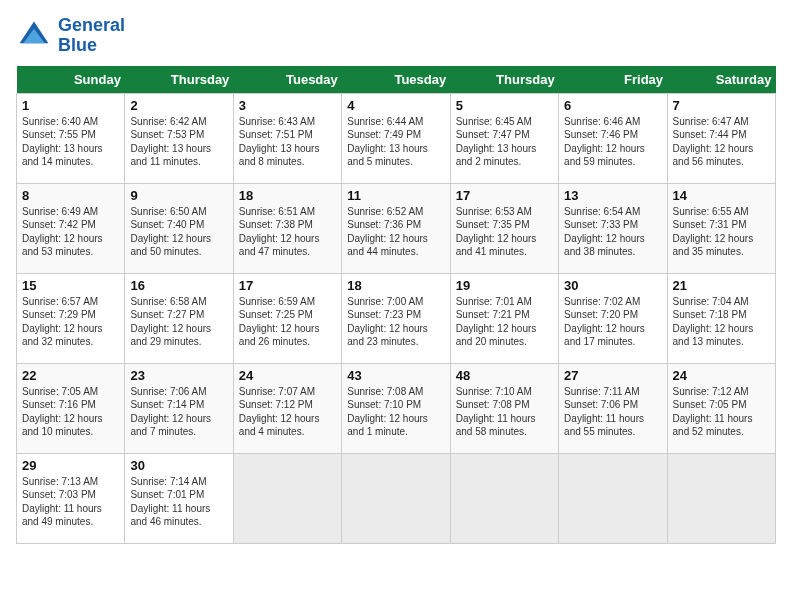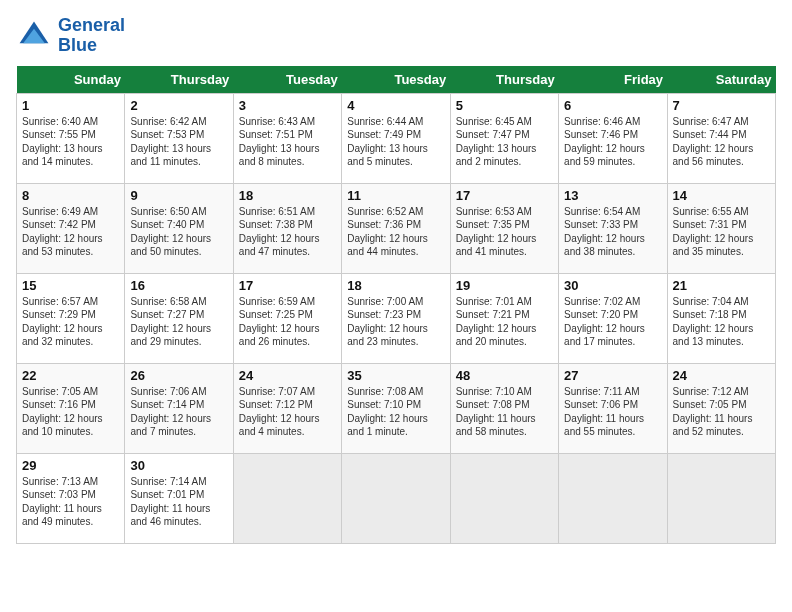--- a/index.html
+++ b/index.html
@@ -288,37 +288,37 @@
       <tr>
         <td>
         <div class="day-num">22</div>
         <div class="day-info">
           Sunrise: 7:05 AM<br>
           Sunset: 7:16 PM<br>
           Daylight: 12 hours and 10 minutes.
         </div>
       </td>
         <td>
-        <div class="day-num">26</div>
+        <div class="day-num">23</div>
         <div class="day-info">
           Sunrise: 7:06 AM<br>
           Sunset: 7:14 PM<br>
           Daylight: 12 hours and 7 minutes.
         </div>
       </td>
         <td>
         <div class="day-num">24</div>
         <div class="day-info">
           Sunrise: 7:07 AM<br>
           Sunset: 7:12 PM<br>
           Daylight: 12 hours and 4 minutes.
         </div>
       </td>
         <td>
-        <div class="day-num">35</div>
+        <div class="day-num">43</div>
         <div class="day-info">
           Sunrise: 7:08 AM<br>
           Sunset: 7:10 PM<br>
           Daylight: 12 hours and 1 minute.
         </div>
       </td>
         <td>
         <div class="day-num">48</div>
         <div class="day-info">
           Sunrise: 7:10 AM<br>

